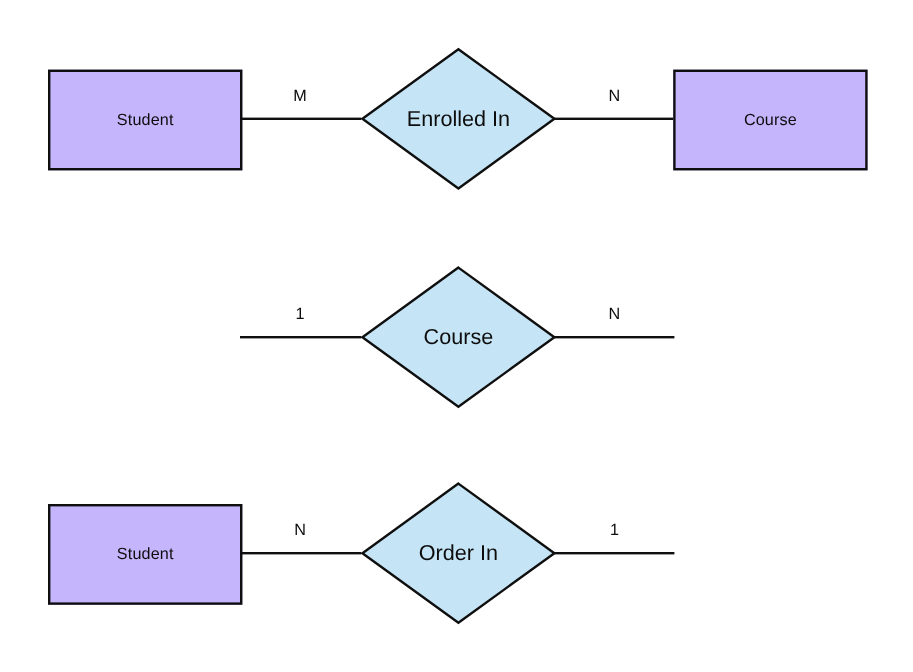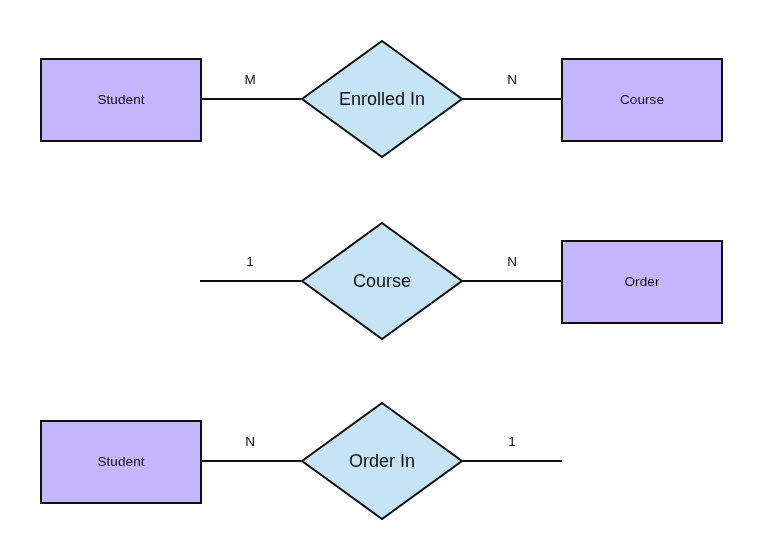--- a/index.html
+++ b/index.html
@@ -141,23 +141,20 @@
       <svg width="164" height="120" viewBox="0 0 164 120">
         <polygon points="82,2 162,60 82,118 2,60" fill="#c5e4f5" stroke="#0f0f0f" stroke-width="2"></polygon>
       </svg>
       <span class="rel-label">Course</span>
     </div>
 
     <div class="cardinality right-card">N</div>
 
     <div class="connector right-conn"></div>
 
-    <div class="entity right">
-      <span class="entity-label">Order</span>
-    </div>
   </div>
 
   <div class="er-row" style="top:391px;">
 
     <div class="entity left">
       <span class="entity-label">Student</span>
     </div>
 
     <div class="connector left-conn"></div>
 

